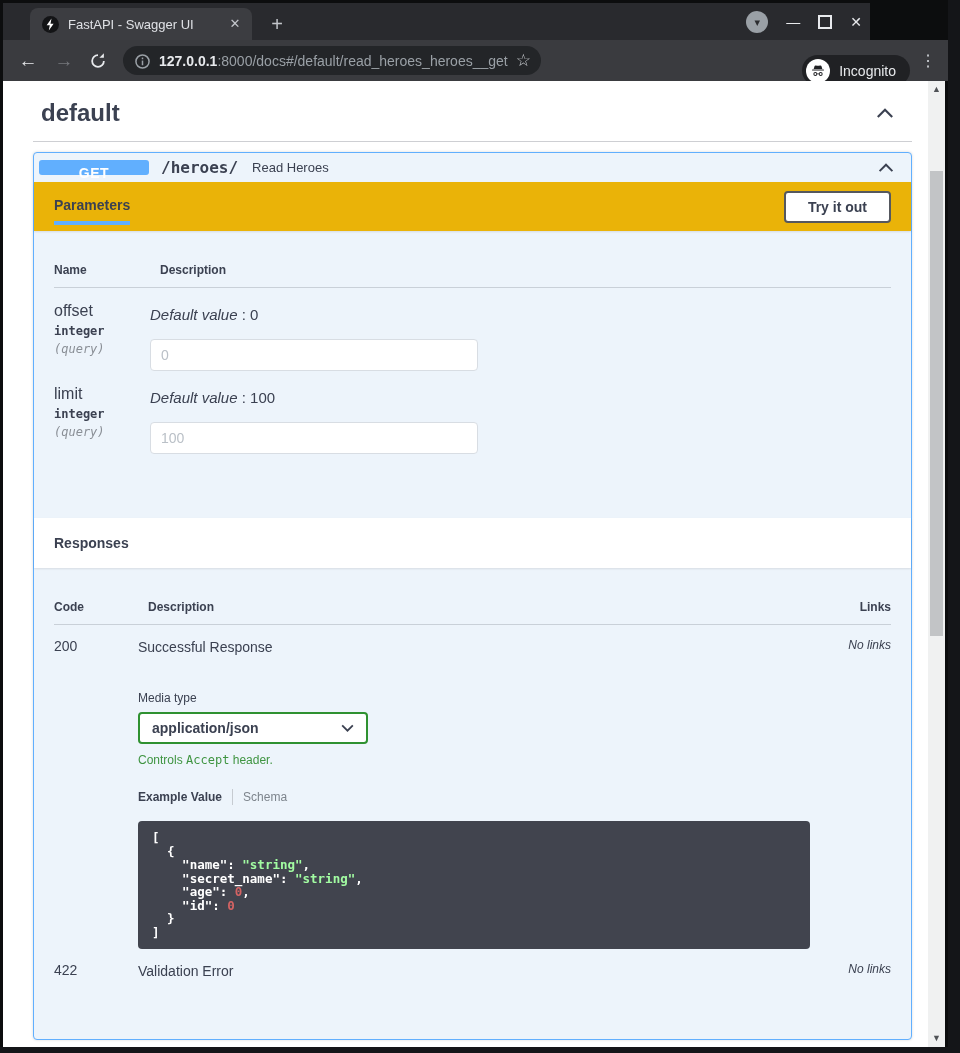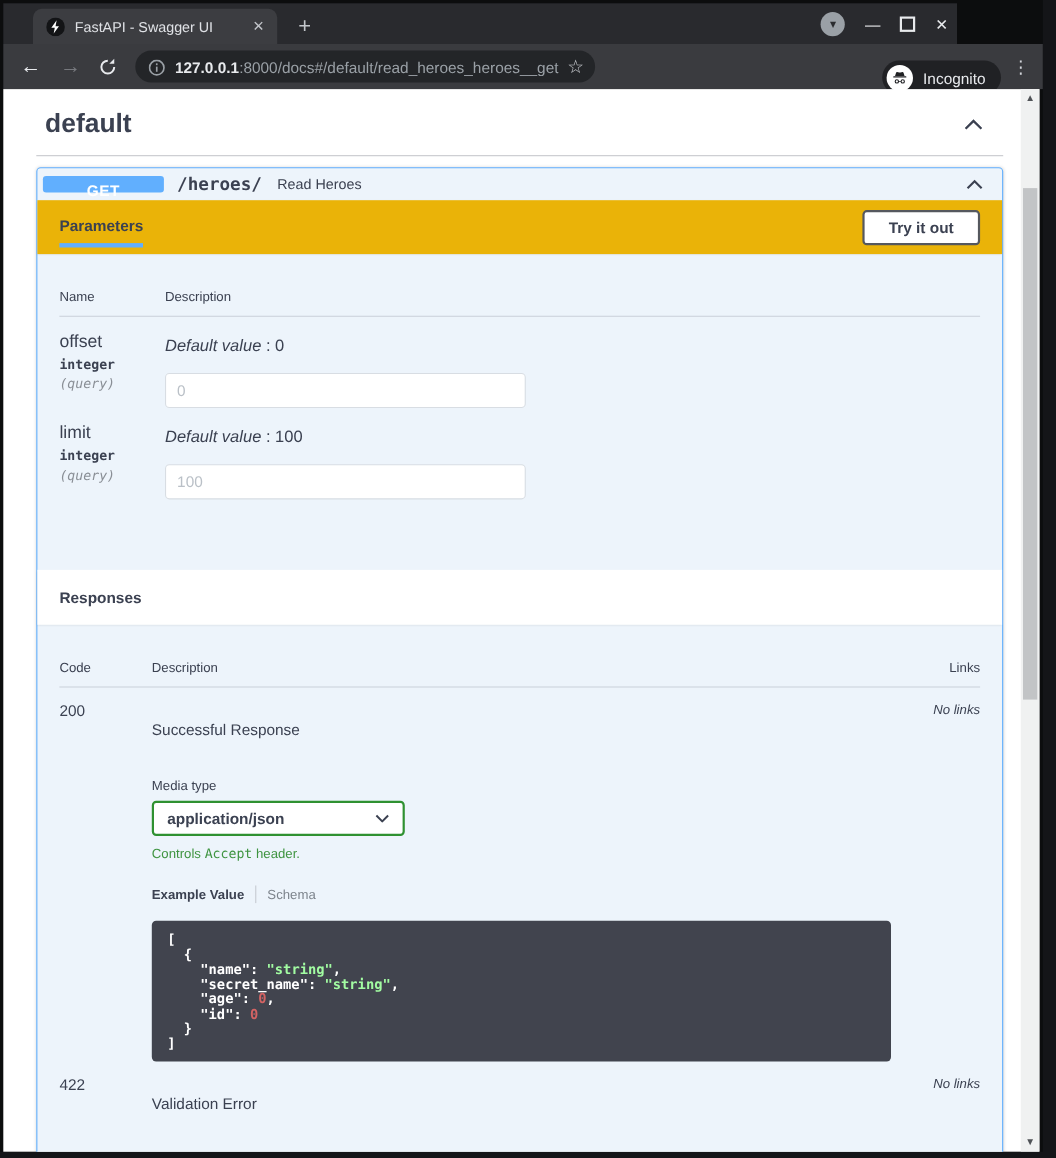--- a/index.html
+++ b/index.html
@@ -49,41 +49,41 @@
   .op-path{font-family:"DejaVu Sans Mono",monospace;font-weight:bold;font-size:16px;margin-left:12px;}
   .op-summary{font-size:13px;margin-left:14px;color:#3b4151;}
   .op-chevron{margin-left:auto;margin-right:12px;}
 
   .panel-head{background:#eab308;display:flex;align-items:center;justify-content:space-between;padding:9px 20px 0 20px;min-height:40px;box-shadow:0 1px 2px rgba(0,0,0,.1);position:relative;}
   .tab-item{font-size:14px;font-weight:bold;padding:0 0 12px 0;position:relative;}
   .tab-item .underline{position:absolute;left:0;bottom:0;height:4px;width:100%;background:#61affe;}
   .tryout-btn{border:2px solid #55585e;border-radius:4px;background:#fff;color:#3b4151;font-weight:bold;font-size:14px;padding:6px 22px;margin-bottom:8px;}
 
   .panel-body{padding:32px 20px 0 20px;}
-  .tbl-head{display:flex;font-size:12px;font-weight:normal;padding-bottom:10px;border-bottom:1px solid rgba(59,65,81,.2);}
+  .tbl-head{display:flex;font-size:12px;font-weight:bold;padding-bottom:10px;border-bottom:1px solid rgba(59,65,81,.2);gap:10px;}
   .col-name{width:96px;}
   .col-desc{flex:1;}
   .col-links{width:80px;text-align:right;}
   .col-code{width:84px;}
 
   .param-row{display:flex;padding-top:14px;}
   .param-name{font-size:16px;}
   .param-type{font-family:"DejaVu Sans Mono",monospace;font-size:12px;font-weight:bold;margin-top:4px;}
   .param-loc{font-family:"DejaVu Sans Mono",monospace;font-size:12px;font-style:italic;color:#8a8f96;margin-top:4px;}
   .param-default{font-size:15px;margin-top:4px;}
   .param-default .lbl{font-style:italic;}
   .param-input{display:block;margin-top:16px;width:328px;height:32px;border:1px solid #d8dde3;border-radius:4px;background:#fff;font-size:14px;color:#3b4151;padding:0 10px;box-sizing:border-box;font-family:"Liberation Sans",sans-serif;}
   .param-input::placeholder{color:#bac0c7;}
   .params-spacer{height:64px;}
 
   .resp-header{background:#fff;padding:17px 20px;font-size:14px;font-weight:bold;box-shadow:0 1px 2px rgba(0,0,0,.1);}
   .resp-body{padding:32px 20px 0 20px;}
   .resp-row{display:flex;padding-top:13px;font-size:14px;}
   .nolinks{font-size:12px;font-style:italic;}
-  .resp-desc-text{margin-top:17px;}
+  .resp-desc-text{margin-top:1px;}
   .media-block{margin-top:36px;}
   .media-label{font-size:12px;}
   .media-select{margin-top:7px;width:230px;height:32px;border:2px solid #2f9131;border-radius:4px;background:#fff;display:flex;align-items:center;justify-content:space-between;padding:0 12px;box-sizing:border-box;font-size:14px;font-weight:bold;}
   .accept-msg{margin-top:9px;font-size:12px;color:#3f9441;}
   .accept-msg .mono{font-family:"DejaVu Sans Mono",monospace;}
   .example-tabs{margin-top:22px;font-size:12px;display:flex;align-items:center;}
   .ex-tab-active{font-weight:bold;color:#3b4151;}
   .ex-sep{width:1px;height:16px;background:#c6cbd1;margin:0 10px;}
   .ex-tab{color:#7d848c;}
   .codeblock{margin-top:16px;width:672px;background:#41444e;border-radius:4px;padding:10px 14px;box-sizing:border-box;font-family:"DejaVu Sans Mono",monospace;font-size:12.5px;line-height:13.5px;font-weight:bold;white-space:pre;}

